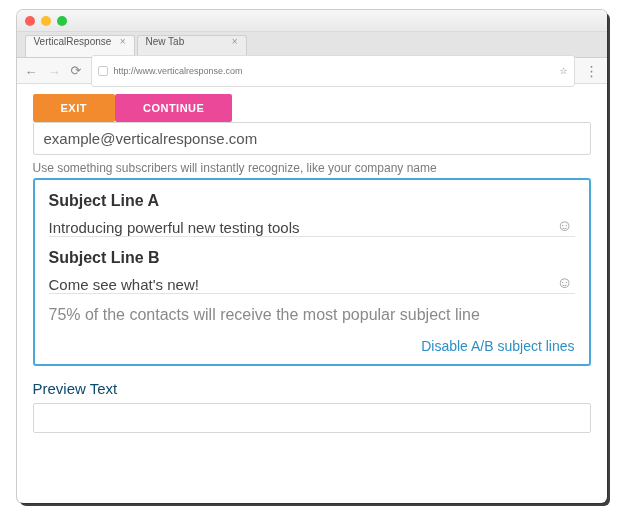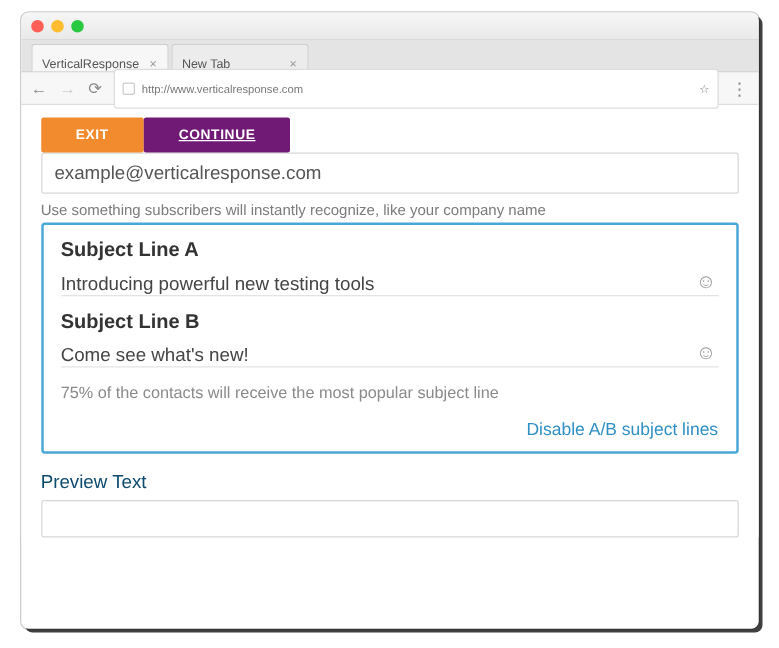--- a/index.html
+++ b/index.html
@@ -43,21 +43,21 @@
     color:#555;
   }
   .tab {
     height:22px;
     min-width:110px;
     background:#f7f7f7;
     border:1px solid #cfcfcf;
     border-bottom:none;
     border-radius:3px 3px 0 0;
     display:flex;
-    align-items:flex-end;
+    align-items:flex-start;
     padding:0 8px;
     margin-right:2px;
     gap:6px;
   }
   .tab.inactive{background:#ececec;}
   .tab .x{margin-left:auto;color:#999;font-size:10px;}
   .addrbar{
     height:26px;
     background:#f7f7f7;
     border-bottom:1px solid #ddd;
@@ -96,21 +96,21 @@
     border:none;
     color:#fff;
     font-weight:700;
     font-size:11px;
     letter-spacing:0.5px;
     padding:8px 28px;
     border-radius:2px;
     cursor:pointer;
   }
   .btn-exit{background:#f28a2e;}
-  .btn-continue{background:#701a75;text-decoration:underline;}
+  .btn-continue{background:#ec4899;}
   .field{
     width:100%;
     border:1px solid #d7d7d7;
     border-radius:2px;
     padding:7px 10px;
     font-size:15px;
     color:#555;
     background:#fff;
     margin-bottom:6px;
   }
@@ -145,21 +145,21 @@
     color:#444;
   }
   .emoji-btn{
     width:18px;height:18px;
     color:#999;
     cursor:pointer;
     font-size:16px;
     line-height:1;
   }
   .ab-note{
-    font-size:13px;
+    font-size:16px;
     color:#8a8a8a;
     margin-bottom:14px;
   }
   .ab-link{
     text-align:right;
     font-size:14px;
     color:#2e8fc5;
     cursor:pointer;
   }
   .preview-label{

